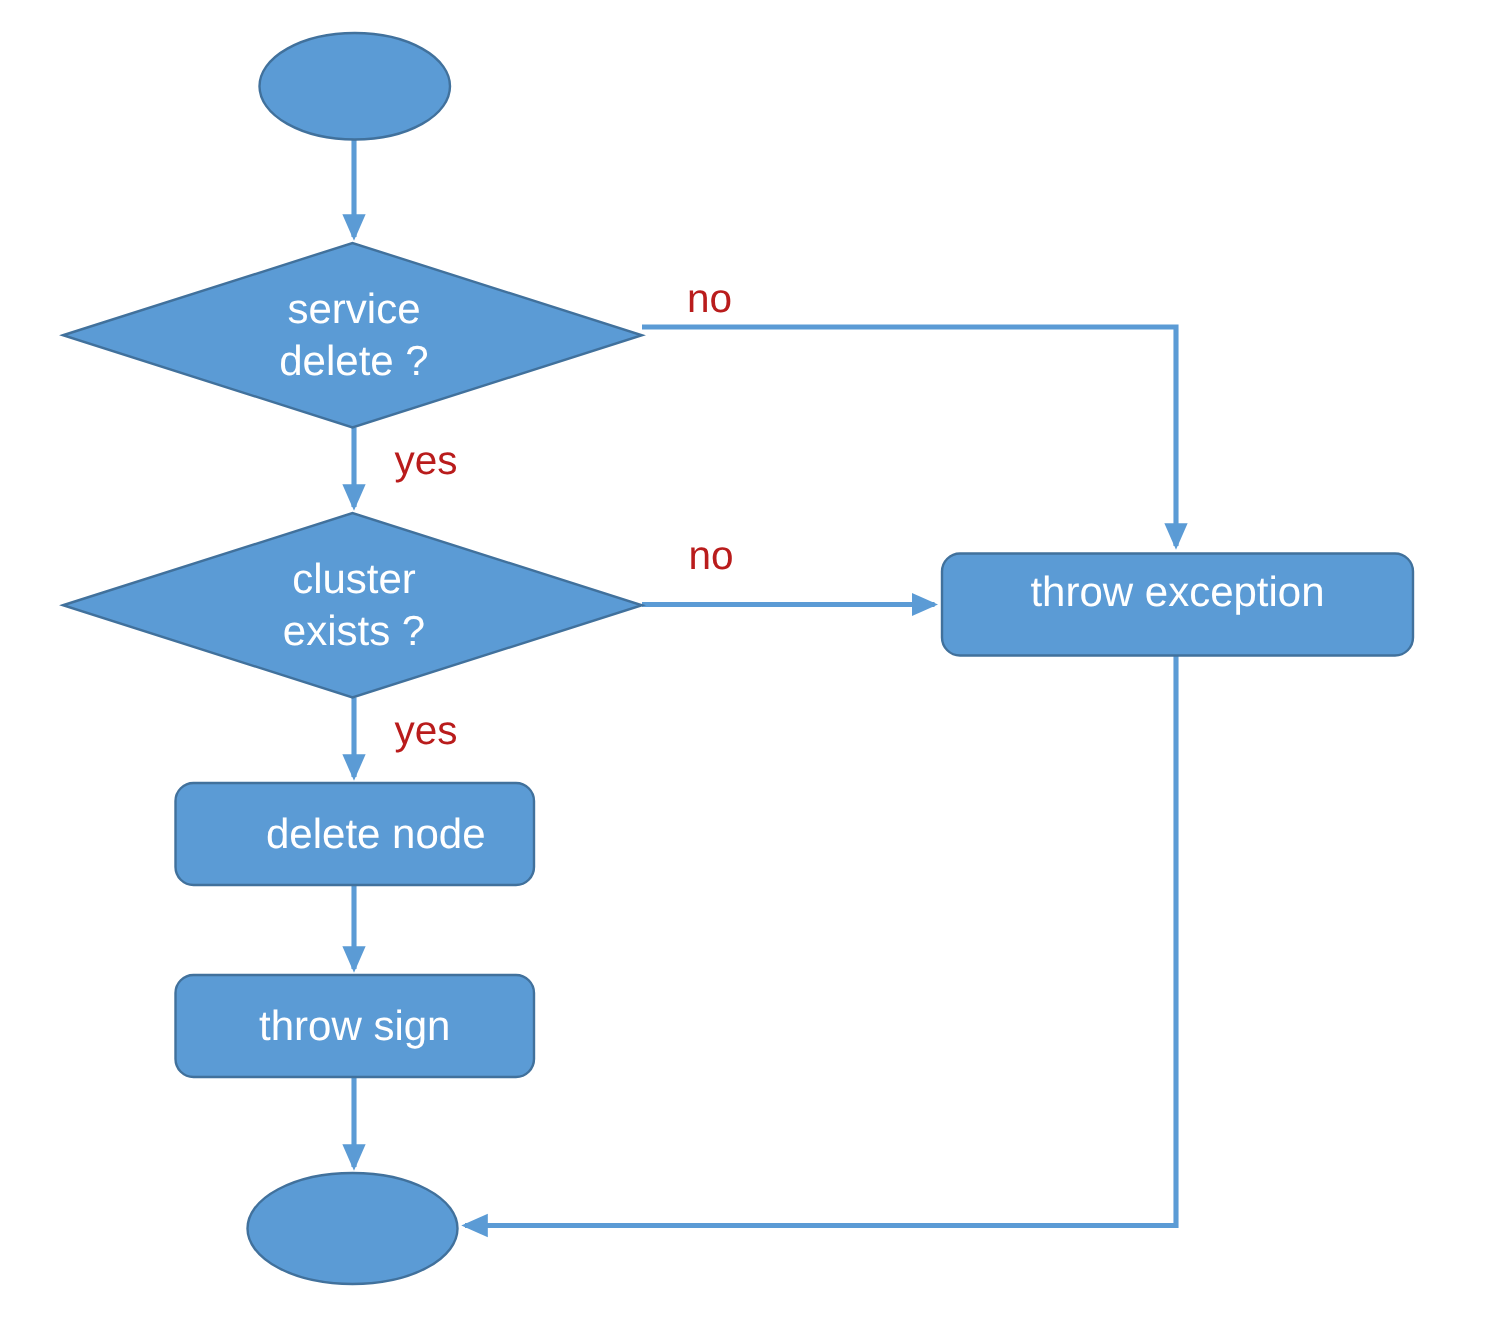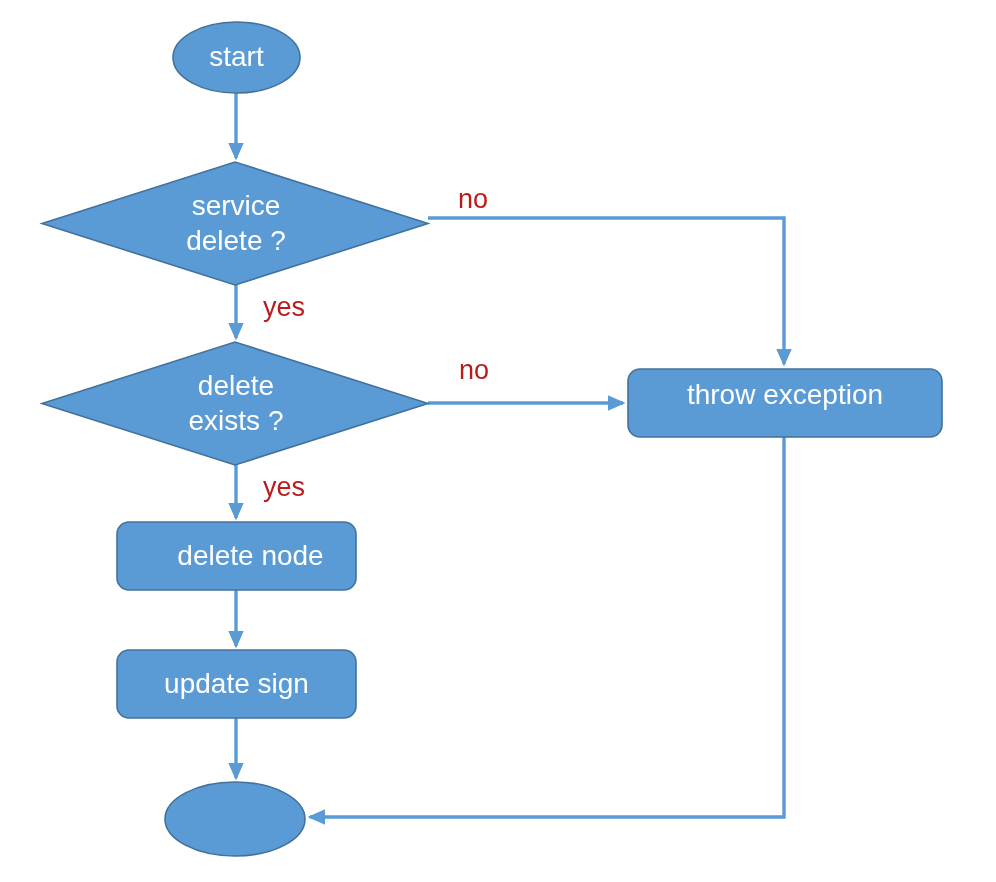--- a/index.html
+++ b/index.html
@@ -89,31 +89,30 @@
       <rect x="117" y="522" width="239" height="68" rx="12" ry="12" fill="#5B9BD5" stroke="#41719C" stroke-width="1.6"></rect>
 
       <rect x="117" y="650" width="239" height="68" rx="12" ry="12" fill="#5B9BD5" stroke="#41719C" stroke-width="1.6"></rect>
 
       <rect x="628" y="369" width="314" height="68" rx="12" ry="12" fill="#5B9BD5" stroke="#41719C" stroke-width="1.6"></rect>
 
       <ellipse cx="235" cy="819" rx="70" ry="37" fill="#5B9BD5" stroke="#41719C" stroke-width="1.6"></ellipse>
     </g>
   </svg>
 
-  <div class="node-label" style="left:173px; top:22px; width:127px; height:71px;">start</div>
 
   <div class="node-label" style="left:140px; top:166px; width:192px; height:115px;">service
 delete ?</div>
 
-  <div class="node-label" style="left:140px; top:346px; width:192px; height:115px;">delete
+  <div class="node-label" style="left:140px; top:346px; width:192px; height:115px;">cluster
 exists ?</div>
 
   <div class="node-label" style="left:117px; top:522px; width:239px; height:68px;padding-left:14px;">delete node</div>
 
-  <div class="node-label" style="left:117px; top:650px; width:239px; height:68px;">update sign</div>
+  <div class="node-label" style="left:117px; top:650px; width:239px; height:68px;">throw sign</div>
 
   <div class="node-label" style="left:628px; top:369px; width:314px; height:52px;">throw exception</div>
 
 
   <div class="edge-label" style="left:458px; top:186px;">no</div>
 
   <div class="edge-label" style="left:263px; top:294px;">yes</div>
 
   <div class="edge-label" style="left:459px; top:357px;">no</div>
 

